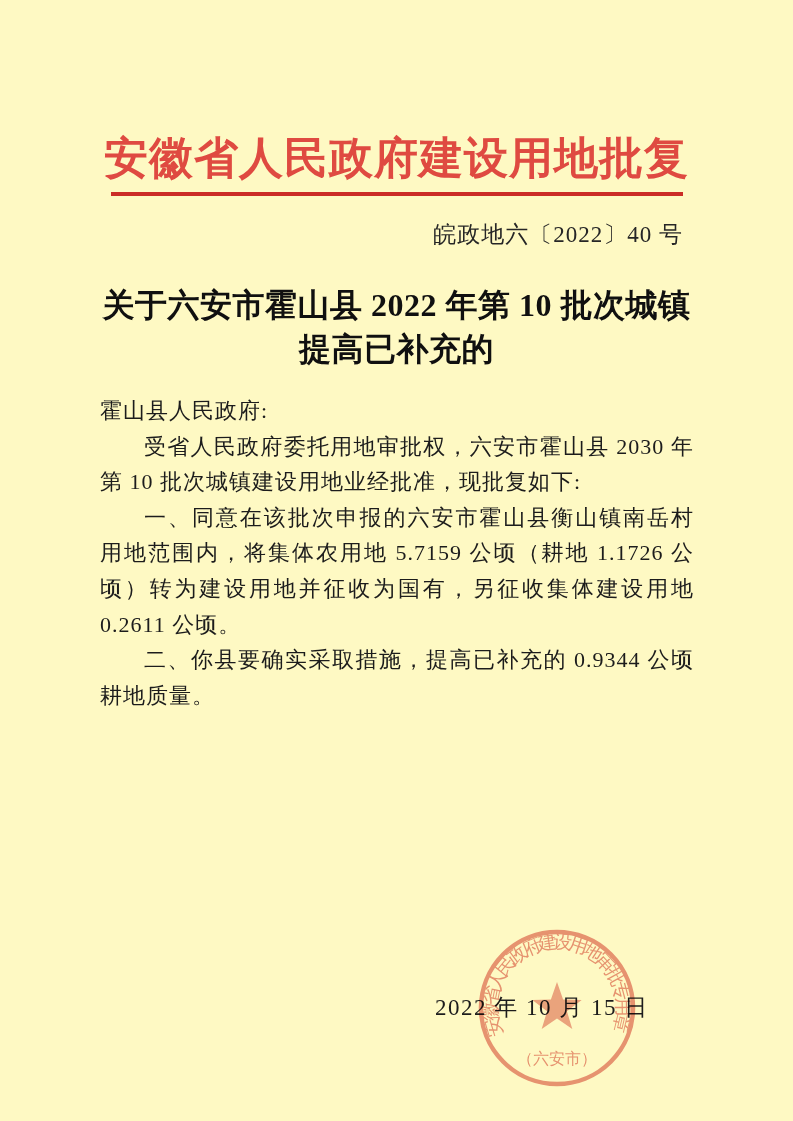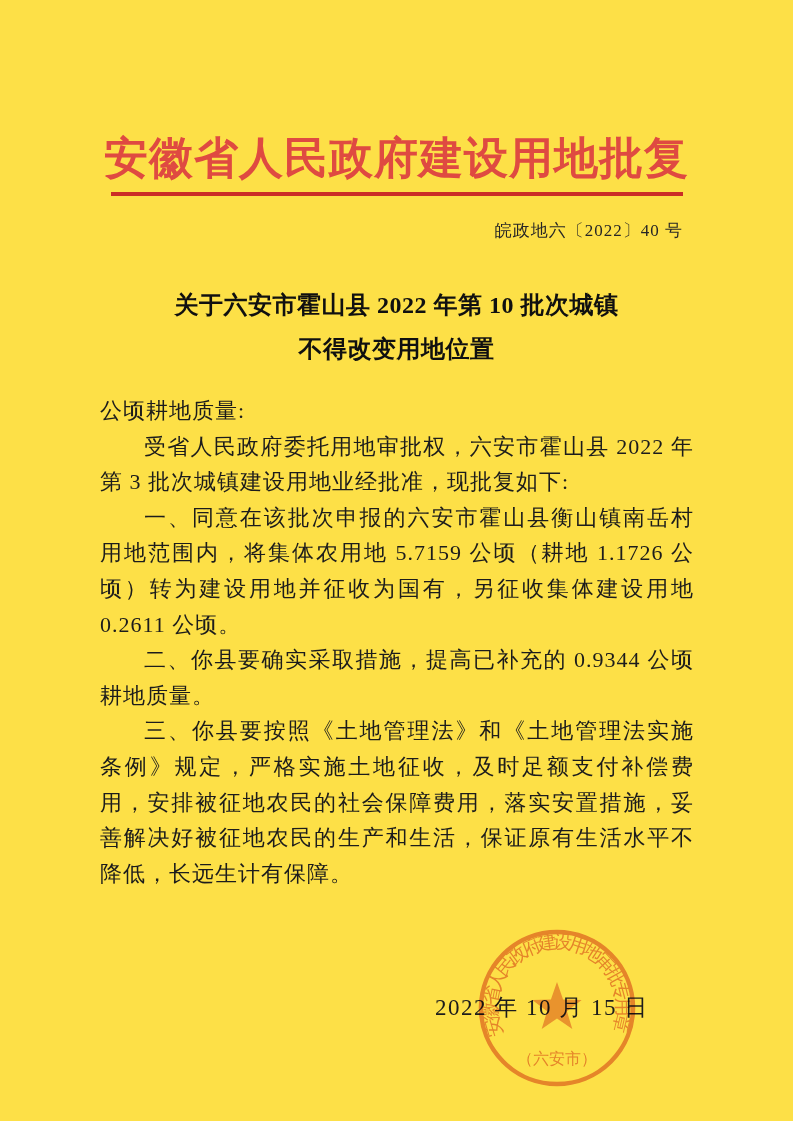--- a/index.html
+++ b/index.html
@@ -1,48 +1,48 @@
 <!DOCTYPE html>
 <html><head>
 <meta charset="utf-8">
 <style>
   html,body{margin:0;padding:0;background:#9a9a9a;}
   .page{
     position:relative;
     width:793px;height:1121px;
     margin:0 auto;
-    background:#fde047;
+    background:#fef9c3;
     overflow:hidden;
     font-family:"Liberation Serif","DejaVu Serif",serif;
     color:#1c1c1c;
   }
   .letterhead-title{
     position:absolute;top:129px;left:0;width:100%;
     margin:0;
     text-align:center;
     font-size:44px;font-weight:bold;
     letter-spacing:1px;
     color:#df4a41;
     white-space:nowrap;
   }
   .red-rule{
     position:absolute;top:192px;left:111px;width:572px;height:4px;
     background:#cb2d26;
   }
   .doc-number{
     position:absolute;top:219px;right:110px;
-    font-size:17px;letter-spacing:1px;
+    font-size:23px;letter-spacing:1px;
     color:#262626;
     white-space:nowrap;
   }
   .doc-title{
     position:absolute;top:283px;left:0;width:100%;
     margin:0;
     text-align:center;
-    font-size:24px;font-weight:bold;
+    font-size:32px;font-weight:bold;
     line-height:44px;
     letter-spacing:0.5px;
     color:#101010;
   }
   .doc-body{
     position:absolute;top:393px;left:100px;width:594px;
     font-size:22px;
     line-height:35.6px;
     letter-spacing:1px;
     text-align:justify;
@@ -69,29 +69,28 @@
 <div class="page">
 
   <h1 class="letterhead-title">安徽省人民政府建设用地批复</h1>
 
   <div class="red-rule"></div>
 
   <div class="doc-number">皖政地六〔2022〕40 号</div>
 
   <h2 class="doc-title">
     <span>关于六安市霍山县 2022 年第 10 批次城镇</span><br>
-    <span>不得改变用地位置</span>
+    <span>提高已补充的</span>
   </h2>
 
   <div class="doc-body">
-    <p>公顷耕地质量:</p>
-    <p class="indent">受省人民政府委托用地审批权，六安市霍山县 2022 年第 3 批次城镇建设用地业经批准，现批复如下:</p>
+    <p>霍山县人民政府:</p>
+    <p class="indent">受省人民政府委托用地审批权，六安市霍山县 2030 年第 10 批次城镇建设用地业经批准，现批复如下:</p>
     <p class="indent">一、同意在该批次申报的六安市霍山县衡山镇南岳村用地范围内，将集体农用地 5.7159 公顷（耕地 1.1726 公顷）转为建设用地并征收为国有，另征收集体建设用地 0.2611 公顷。</p>
     <p class="indent">二、你县要确实采取措施，提高已补充的 0.9344 公顷耕地质量。</p>
-    <p class="indent">三、你县要按照《土地管理法》和《土地管理法实施条例》规定，严格实施土地征收，及时足额支付补偿费用，安排被征地农民的社会保障费用，落实安置措施，妥善解决好被征地农民的生产和生活，保证原有生活水平不降低，长远生计有保障。</p>
   </div>
 
   <div class="doc-date">2022 年 10 月 15 日</div>
 
   <svg class="seal" viewBox="0 0 166 166" xmlns="http://www.w3.org/2000/svg">
     <defs>
       <path id="sealArc" d="M 28.9,109.1 A 60,60 0 1 1 137.1,109.1" fill="none"></path>
     </defs>
     <circle cx="83" cy="83" r="76" fill="none" stroke="#d8564d" stroke-width="4.5"></circle>
     <path d="M83,57 L89.1,74.6 L107.7,75 L92.9,86.2 L98.3,104 L83,93.4 L67.7,104 L73.1,86.2 L58.3,75 L76.9,74.6 Z" fill="#d8564d" fill-opacity="0.85"></path>

